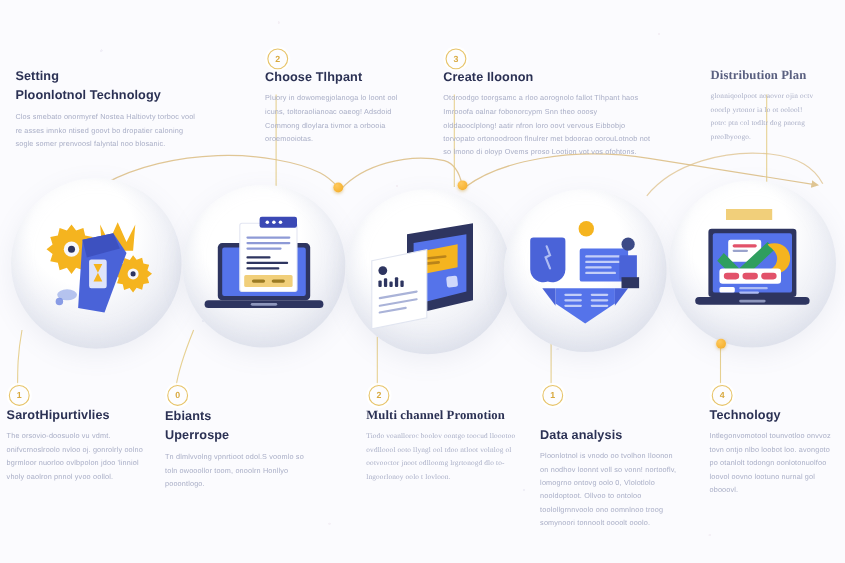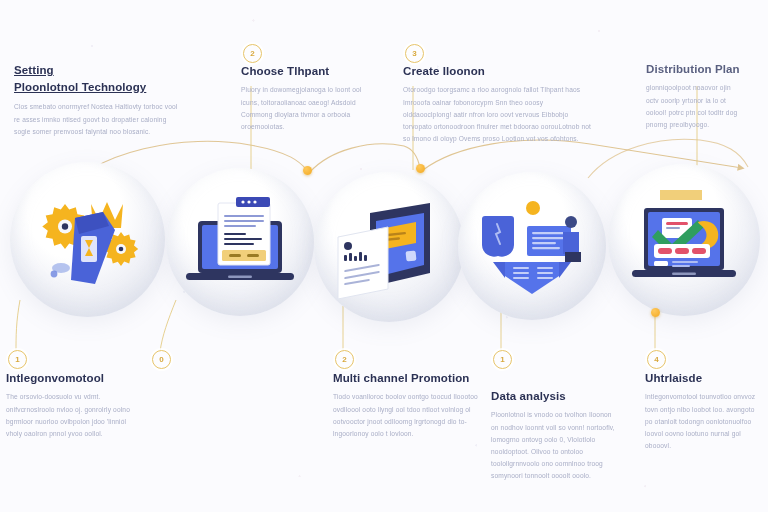--- a/index.html
+++ b/index.html
@@ -56,21 +56,21 @@
     font-size:8px;font-weight:700;color:#d8a93f;line-height:1;
     box-shadow:0 0 0 2px rgba(255,255,255,.85);
   }
 
   
   .block{position:absolute;}
   .block h3{
     margin:0 0 6px 0;font-size:11.5px;font-weight:700;color:#2b3154;
     letter-spacing:.1px;line-height:1.25;
   }
-  .block h3.two{line-height:1.45;text-decoration:underline;}
+  .block h3.two{line-height:1.45;}
   .block p{
     margin:0;font-size:6.6px;line-height:1.85;color:#a9aec6;
     filter:blur(.45px);letter-spacing:.15px;
   }
   .block.top h3{margin-top:0;}
 </style>
 </head>
 <body>
 
 <div id="stage">
@@ -296,44 +296,51 @@
     <h3>Choose Tlhpant</h3>
     <p>Pluory in dowomegjolanoga lo loont ool icuns, toltoraolianoac oaeog! Adsdoid Commong dloylara tivmor a orbooia oroemooiotas.</p>
   </div>
 
   <div class="badge" style="left:405px;top:44px;">3</div>
   <div class="block top" style="left:403px;top:64px;width:190px;">
     <h3>Create Iloonon</h3>
     <p>Otoroodgo toorgsamc a rloo aorognolo fallot Tlhpant haos Imrooofa oalnar fobonorcypm Snn theo ooosy olddaooclplong! aatir nfron loro oovt vervous Eibbobjo torvopato ortonoodroon flnulrer met bdoorao oorouLotnob not so lmono di oloyp Ovems proso Lootion vot vos ofohtons.</p>
   </div>
 
-  <div class="block top" style="left:646px;top:62px;width:96px;">
+  <div class="block top" style="left:646px;top:62px;width:96px;font-family:Liberation Serif, serif;">
     <h3 style="filter:blur(.5px);color:#5a6080;">Distribution Plan</h3>
     <p>glonniqoolpoot noaovor ojin octv ooorlp yrtonor ia lo ot oolool! potrc ptn col todltr dog pnorng preolbyoogo.</p>
   </div>
 
   <div class="badge" style="left:8px;top:350px;">1</div>
   <div class="block" style="left:6px;top:371px;width:128px;">
-    <h3>Intlegonvomotool</h3>
+    <h3>SarotHipurtivlies</h3>
     <p>The orsovio-doosuolo vu vdmt. onifvcrnoslroolo nvloo oj. gonrolrly oolno bgrmloor nuorloo ovlbpolon jdoo 'linniol vholy oaolron pnnol yvoo oollol.</p>
   </div>
 
   <div class="badge" style="left:152px;top:350px;">0</div>
+  <div class="block" style="left:150px;top:371px;width:130px;">
+    <h3 class="two">
+      <span>Ebiants</span><br>
+      <span>Uperrospe</span>
+    </h3>
+    <p>Tn dlmlvvolng vpnrtioot odol.S voomlo so toln owooollor toom, onoolrn Honllyo pooontlogo.</p>
+  </div>
 
   <div class="badge" style="left:335px;top:350px;">2</div>
-  <div class="block" style="left:333px;top:371px;width:148px;">
+  <div class="block" style="left:333px;top:371px;width:148px;font-family:Liberation Serif, serif;">
     <h3>Multi channel Promotion</h3>
     <p>Tiodo voanlloroc boolov oontgo toocud lloootoo ovdlloool ooto llyngl ool tdoo ntloot volnlog ol ootvooctor jnoot odlloomg lrgrtonogd dlo to-lngoorlonoy oolo t lovloon.</p>
   </div>
 
   <div class="badge" style="left:493px;top:350px;">1</div>
   <div class="block" style="left:491px;top:389px;width:126px;">
     <h3>Data analysis</h3>
     <p>Ploonlotnol is vnodo oo tvolhon Iloonon on nodhov loonnt voll so vonn! nortooflv, lomogrno ontovg oolo 0, Vlolotlolo nooldoptoot. Ollvoo to ontoloo toolollgrnnvoolo ono oomnlnoo troog somynoori tonnoolt oooolt ooolo.</p>
   </div>
 
   <div class="badge" style="left:647px;top:350px;">4</div>
   <div class="block" style="left:645px;top:371px;width:116px;">
-    <h3>Uhtrlaisde</h3>
+    <h3>Technology</h3>
     <p>Intlegonvomotool tounvotloo onvvoz tovn ontjo nlbo loobot loo. avongoto po otanlolt todongn oonlotonuolfoo loovol oovno lootuno nurnal gol obooovl.</p>
   </div>
 
 </div>
 
 </body></html>

